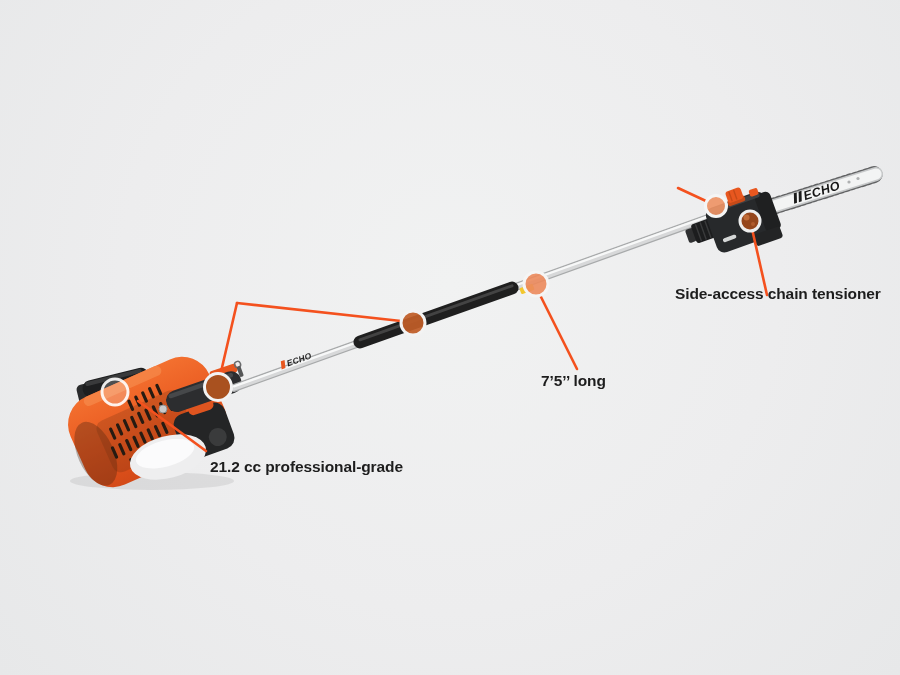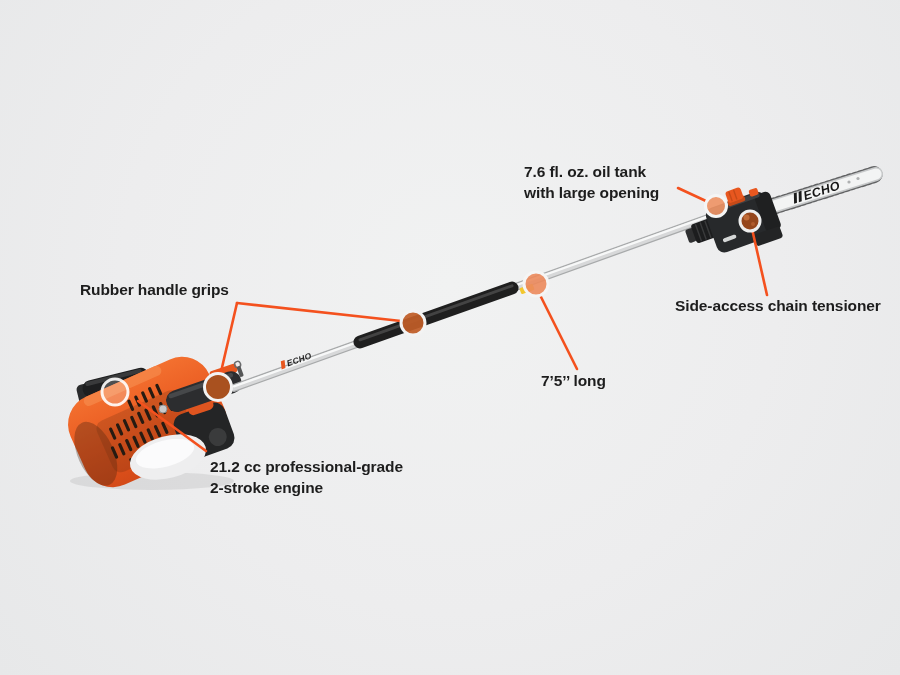--- a/index.html
+++ b/index.html
@@ -181,35 +181,27 @@
       <circle cx="536" cy="284" r="12" fill="#ec8a5c" fill-opacity="0.9" stroke="#f5f5f5" stroke-width="3"></circle>
       <circle cx="716" cy="206" r="10.5" fill="#ee9466" fill-opacity="0.92" stroke="#f5f5f5" stroke-width="3"></circle>
       <g>
         <circle cx="750" cy="221" r="10" fill="#95461c" stroke="#eeeeee" stroke-width="3"></circle>
         <circle cx="746.5" cy="217.5" r="3" fill="#c06a36"></circle>
         <circle cx="753" cy="224" r="2" fill="#b05c2c"></circle>
       </g>
     </g>
   </svg>
 
-  <div class="callout-label" style="left:524px;top:161px;">
-    <span>7.6 fl. oz. oil tank</span>
-    <span>with large opening</span>
-  </div>
-
-  <div class="callout-label" style="left:80px;top:279px;">
-    <span>Rubber handle grips</span>
-  </div>
-
-  <div class="callout-label" style="left:675px;top:295px;">
+
+
+  <div class="callout-label" style="left:675px;top:283px;">
     <span>Side-access chain tensioner</span>
   </div>
 
   <div class="callout-label" style="left:541px;top:370px;">
     <span>7’5’’ long</span>
   </div>
 
   <div class="callout-label" style="left:210px;top:456px;">
     <span>21.2 cc professional-grade</span>
-    <span>2-stroke engine</span>
   </div>
 
 </div>
 
 </body></html>

